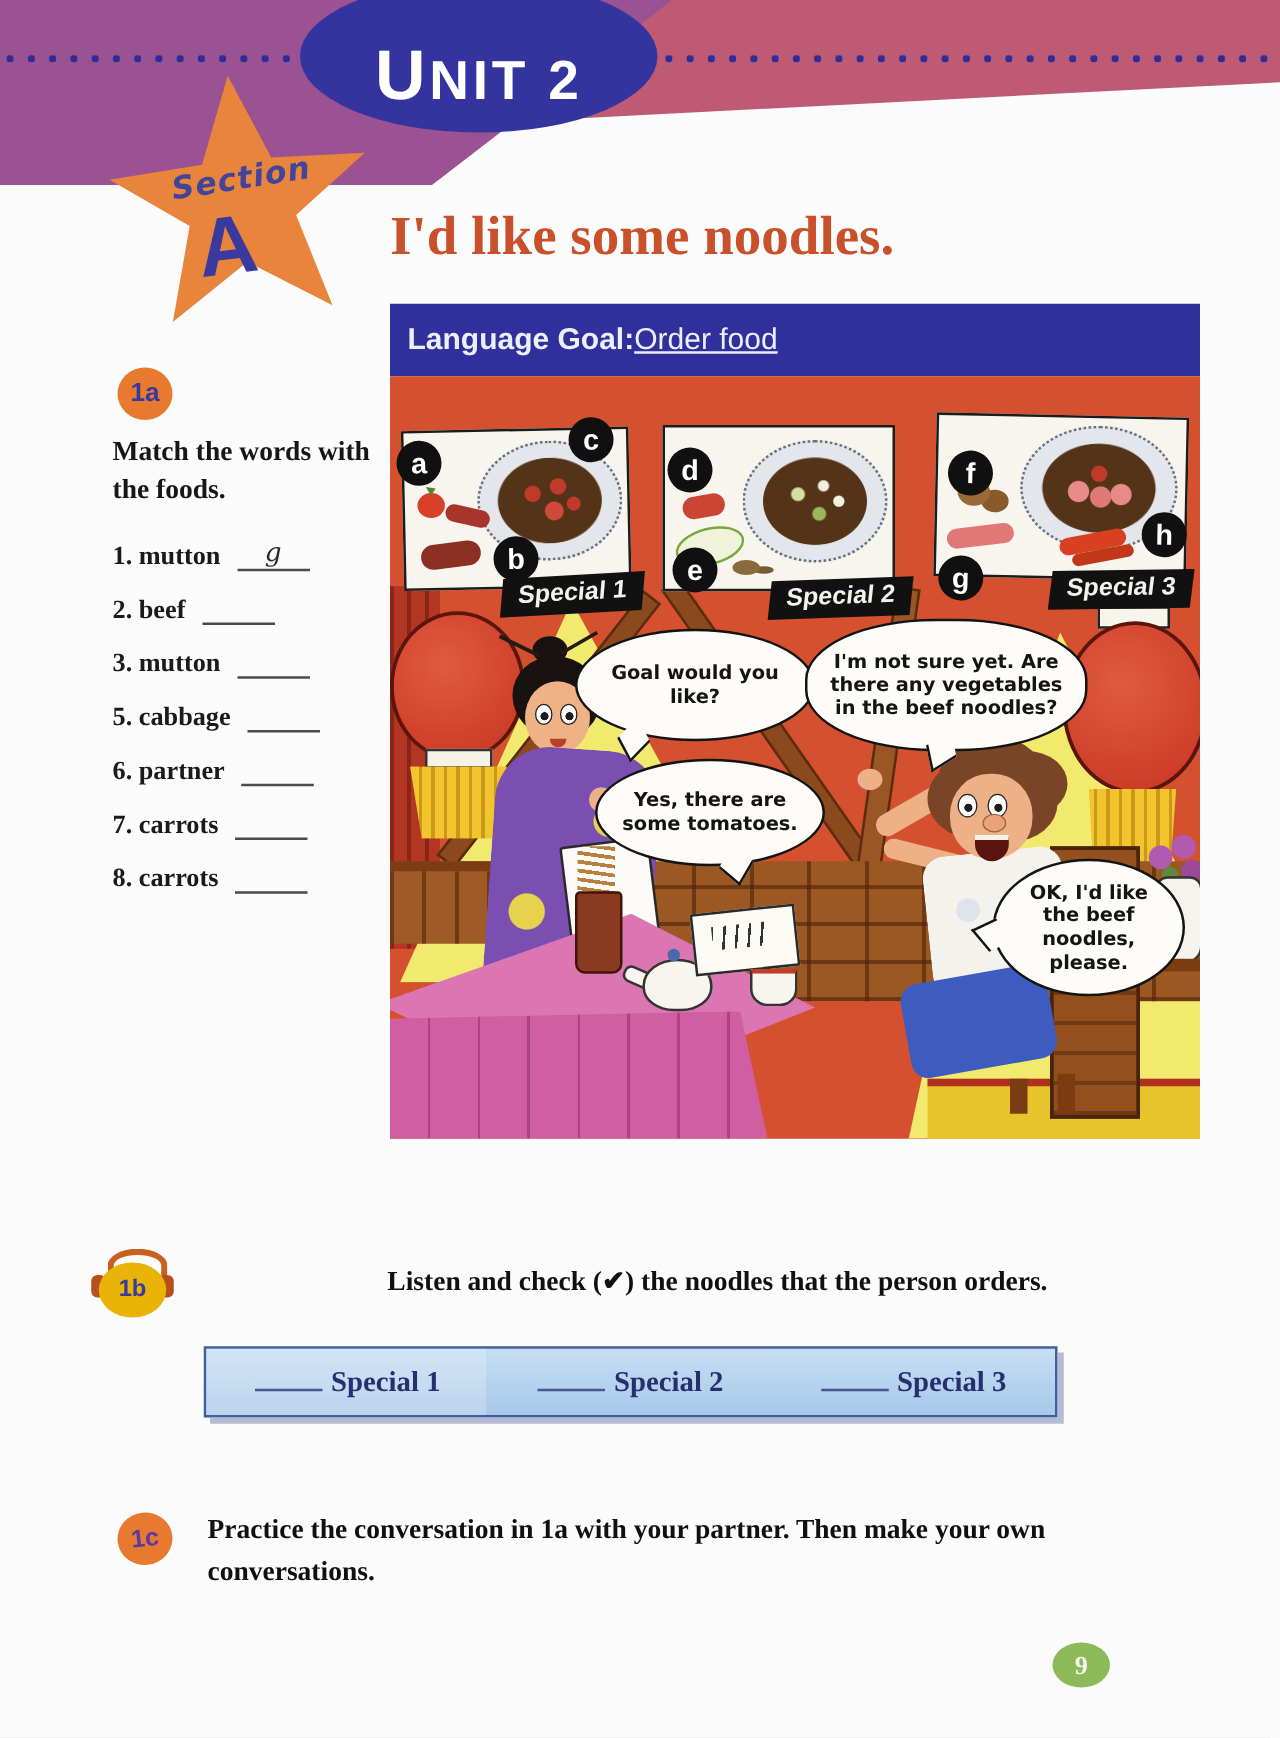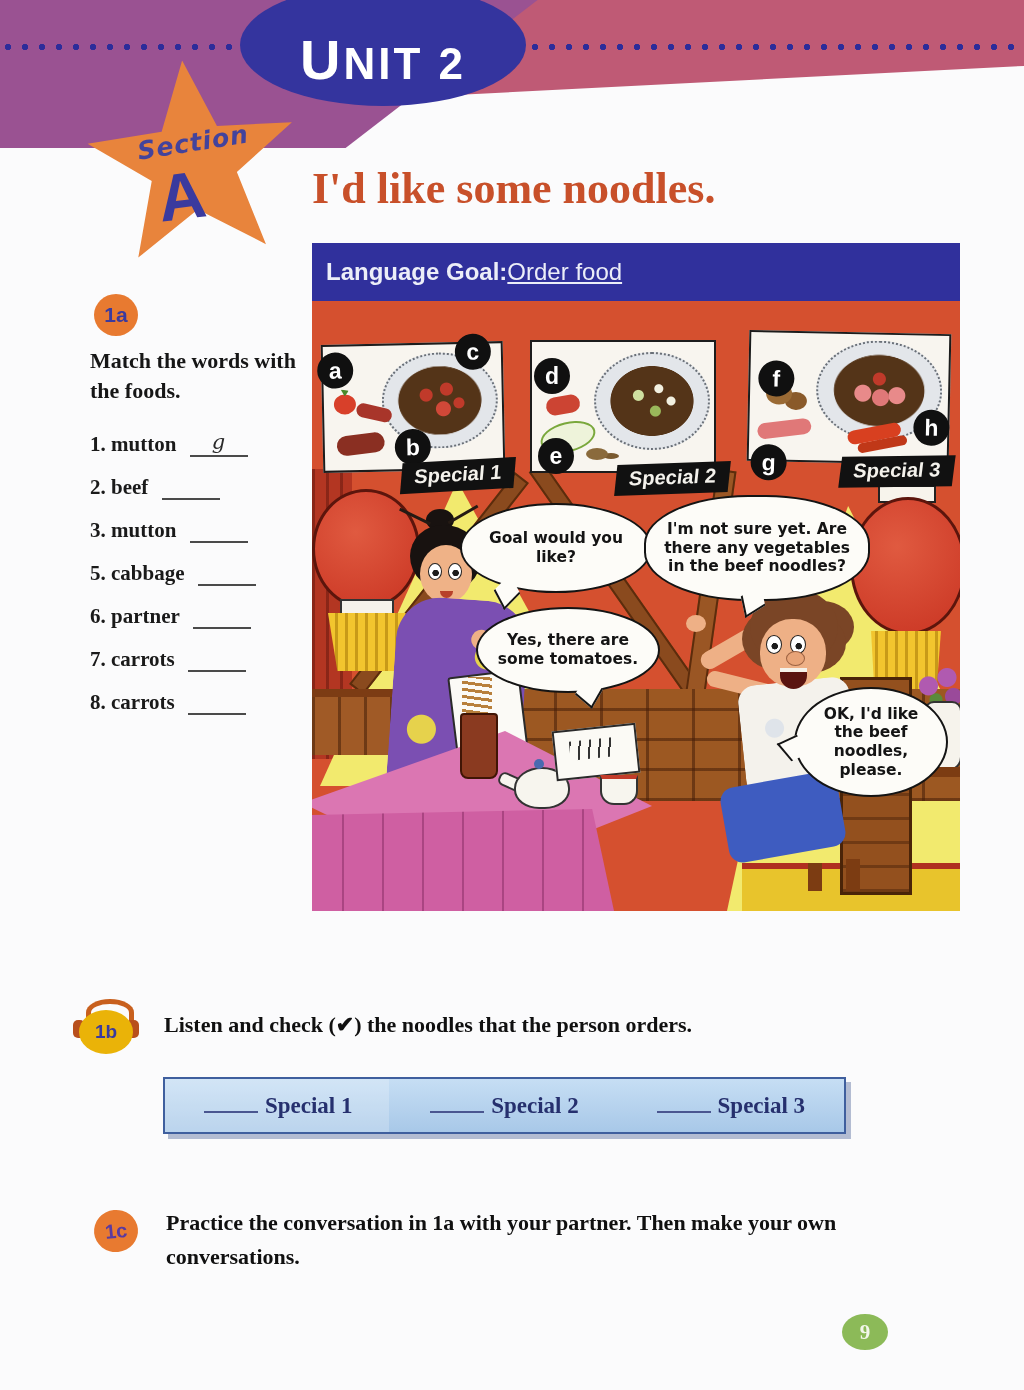--- a/index.html
+++ b/index.html
@@ -199,21 +199,21 @@
         transform:rotate(-12deg);box-shadow:6px 12px 0 -2px #c03818;}
 
   
   .badge-1b{position:absolute;left:76px;top:1002px;width:60px;height:52px;}
   .b1b-circle{position:absolute;left:3px;top:8px;width:54px;height:44px;background:#eab308;border-radius:50%;
         display:flex;align-items:center;justify-content:center;font:bold 19px "Liberation Sans",sans-serif;color:#3a3a9e;}
   .b1b-band{position:absolute;left:10px;top:-3px;width:38px;height:22px;border:5px solid #c8601e;border-bottom:none;
         border-radius:50% 50% 0 0;}
   .b1b-knob-l{position:absolute;left:-3px;top:18px;width:12px;height:18px;background:#b84f1c;border-radius:5px;}
   .b1b-knob-r{position:absolute;right:-3px;top:18px;width:12px;height:18px;background:#b84f1c;border-radius:5px;}
-  .listen-text{position:absolute;left:164px;top:1012px;width:690px;font:bold 22px "Liberation Serif",serif;color:#101010;}
+  .listen-text{position:absolute;left:148px;top:1012px;width:690px;font:bold 22px "Liberation Serif",serif;color:#101010;text-align:right;}
   .strip{position:absolute;left:163px;top:1077px;width:683px;height:57px;
         background:linear-gradient(180deg,#c6def4,#a8c8e8);border:2px solid #3f5f9e;
         box-shadow:5px 5px 0 rgba(90,110,160,.45);display:flex;align-items:center;box-sizing:border-box;}
   .strip::before{content:"";position:absolute;left:0;top:0;bottom:0;width:33%;background:rgba(255,255,255,.22);}
   .strip-item{flex:1;display:flex;align-items:baseline;justify-content:center;
         font:600 23px "Liberation Serif",serif;color:#26306e;position:relative;}
   .strip-blank{display:inline-block;width:54px;border-bottom:2px solid #4a5690;margin-right:7px;height:16px;}
 
   
   .badge-1c{position:absolute;left:94px;top:1210px;width:44px;height:42px;font-size:20px;color:#5a3aa0;transform:rotate(-6deg);}

